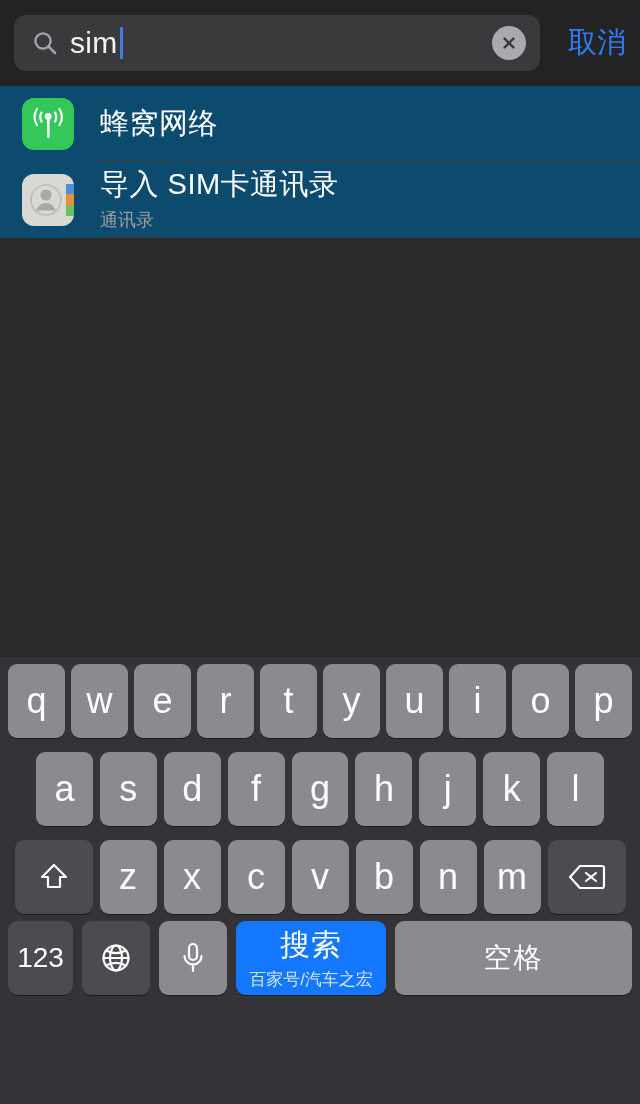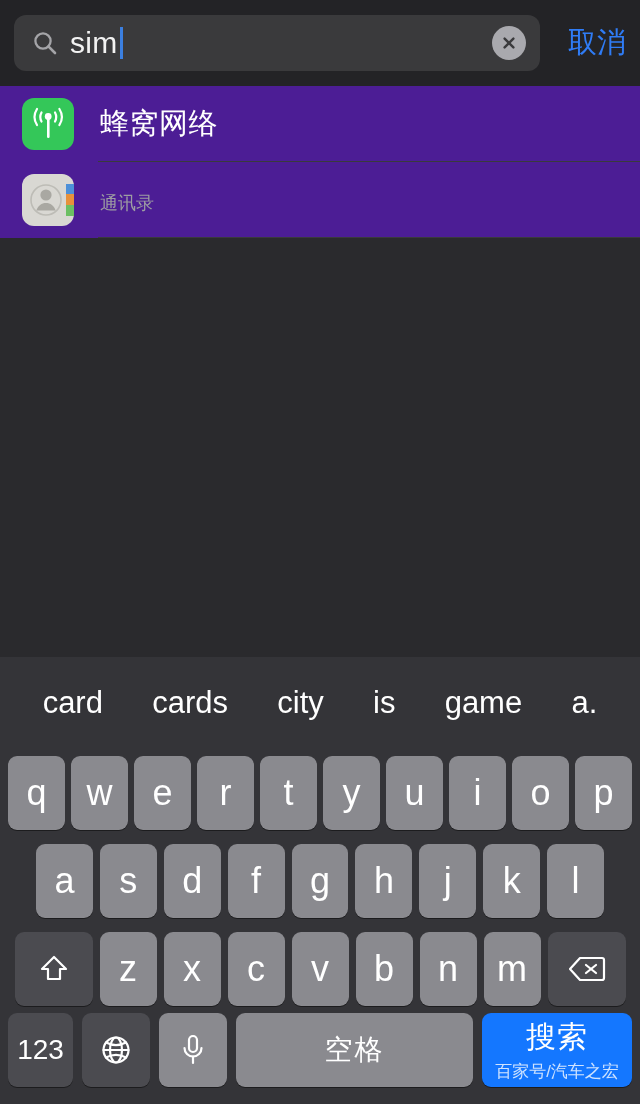--- a/index.html
+++ b/index.html
@@ -35,21 +35,21 @@
     background: #a9a9ae; display: flex; align-items: center; justify-content: center;
   }
   .clear-btn svg { width: 18px; height: 18px; }
   .cancel-btn {
     margin-left: 28px; font-size: 29px; color: #2f7cf6; white-space: nowrap;
   }
 
   
   .results {
     position: absolute; left: 0; top: 86px; width: 640px; height: 152px;
-    background: #4c1d95;
+    background: #0c4a6e;
   }
   .result-row {
     position: relative; display: flex; align-items: center;
     padding-left: 22px; height: 76px;
   }
   .result-row.with-sep::after {
     content: ""; position: absolute; left: 98px; right: 0; bottom: 0;
     height: 1px; background: #3a3a3c;
   }
   .res-icon { width: 52px; height: 52px; border-radius: 12px; flex: 0 0 52px; position: relative; }
@@ -160,38 +160,31 @@
           <rect x="0" y="0" width="52" height="52" rx="12" fill="#d9d8d3"></rect>
           <circle cx="24" cy="26" r="15" fill="none" stroke="#bdbcb6" stroke-width="1.6"></circle>
           <circle cx="24" cy="21" r="5.6" fill="#a9a8a2"></circle>
           <path d="M14.4 36.5c1.6-5 5.2-7.6 9.6-7.6s8 2.6 9.6 7.6z" fill="#a9a8a2"></path>
           <rect x="44" y="10" width="8" height="10" fill="#4d90d8"></rect>
           <rect x="44" y="20" width="8" height="11" fill="#e8913b"></rect>
           <rect x="44" y="31" width="8" height="11" fill="#6cbf63"></rect>
         </svg>
       </span>
       <span class="res-text">
+        <span class="res-title">导入 SIM卡通讯录</span>
         <span class="res-sub">通讯录</span>
       </span>
     </div>
 
   </div>
 
   <div class="blank"></div>
 
   <div class="keyboard">
 
-    <div class="suggest-bar">
-      <span class="suggest-item">card</span>
-      <span class="suggest-item">cards</span>
-      <span class="suggest-item">city</span>
-      <span class="suggest-item">is</span>
-      <span class="suggest-item">game</span>
-      <span class="suggest-item">a.</span>
-    </div>
 
     <div class="krow r1">
       <span class="key">q</span>
       <span class="key">w</span>
       <span class="key">e</span>
       <span class="key">r</span>
       <span class="key">t</span>
       <span class="key">y</span>
       <span class="key">u</span>
       <span class="key">i</span>
@@ -244,21 +237,21 @@
             <path d="M7 24.5a22 22 0 0 1 20 0" class="icon-stroke" stroke-width="2.1"></path>
           </svg>
       </span>
       <span class="key mic">
         <svg width="30" height="34" viewBox="0 0 30 34">
             <rect x="11" y="3" width="8" height="16" rx="4" class="icon-stroke" stroke-width="2.1"></rect>
             <path d="M6.5 15a8.5 8.5 0 0 0 17 0" class="icon-stroke" stroke-width="2.1"></path>
             <line x1="15" y1="23.5" x2="15" y2="30" class="icon-stroke" stroke-width="2.1"></line>
           </svg>
       </span>
-      <span class="key space">空格</span>
       <span class="key search">
         <span>搜索</span>
         <span class="wm">百家号/汽车之宏</span>
       </span>
+      <span class="key space">空格</span>
     </div>
 
   </div>
 </div>
 
 </body></html>

